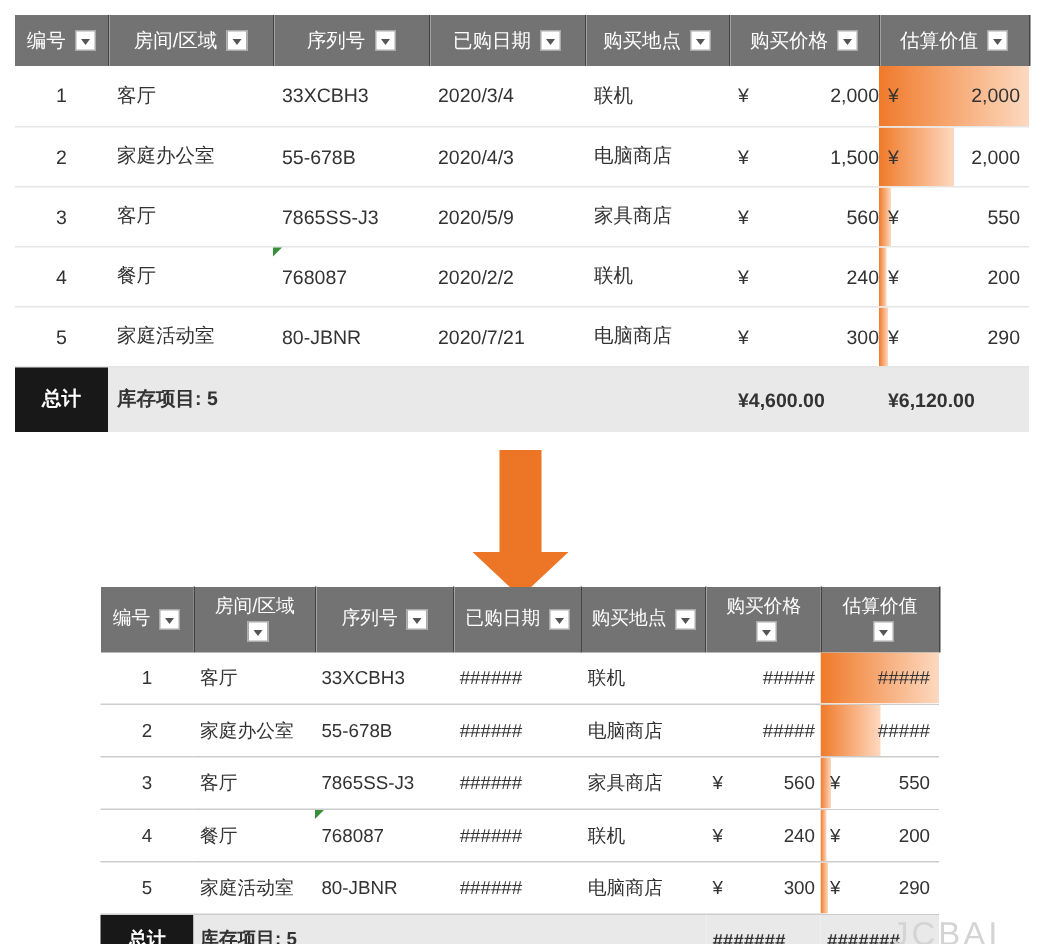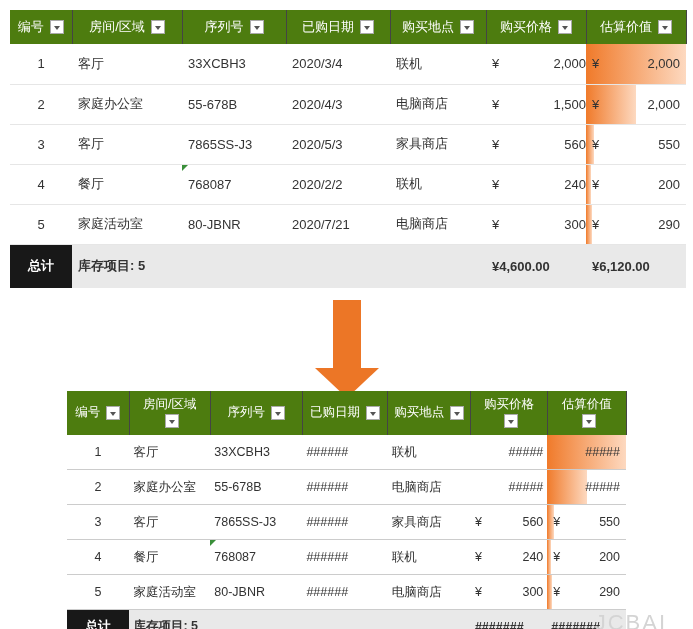--- a/index.html
+++ b/index.html
@@ -7,21 +7,21 @@
     margin: 0;
     padding: 10px;
     font-family: "Microsoft YaHei", "Segoe UI", Arial, sans-serif;
     font-size: 13px;
     width: 693px;
     background: #fff;
     color: #333;
   }
   .tbl { border-collapse: collapse; width: 100%; table-layout: fixed; }
   .tbl th {
-    background: #4d7c0f;
+    background: #737373;
     color: #fff;
     font-weight: 400;
     padding: 6px 4px;
     border-right: 1px solid #444;
     position: relative;
     text-align: center;
     font-size: 13px;
     height: 34px;
     vertical-align: middle;
   }
@@ -228,21 +228,21 @@
             <span class="bar-content">
               <span>¥</span>
               <span>2,000</span>
             </span>
           </td>
         </tr>
         <tr>
           <td class="idx">3</td>
           <td class="txt">客厅</td>
           <td class="txt">7865SS-J3</td>
-          <td class="txt">2020/5/3</td>
+          <td class="txt">2020/5/9</td>
           <td class="txt">家具商店</td>
           <td class="cur">
             <span class="cur-wrap">
               <span class="cur-sym">¥</span>
               <span class="cur-val">560</span>
             </span>
           </td>
           <td class="databar">
             <span class="bar-fill" style="width:8%"></span>
             <span class="bar-content">

